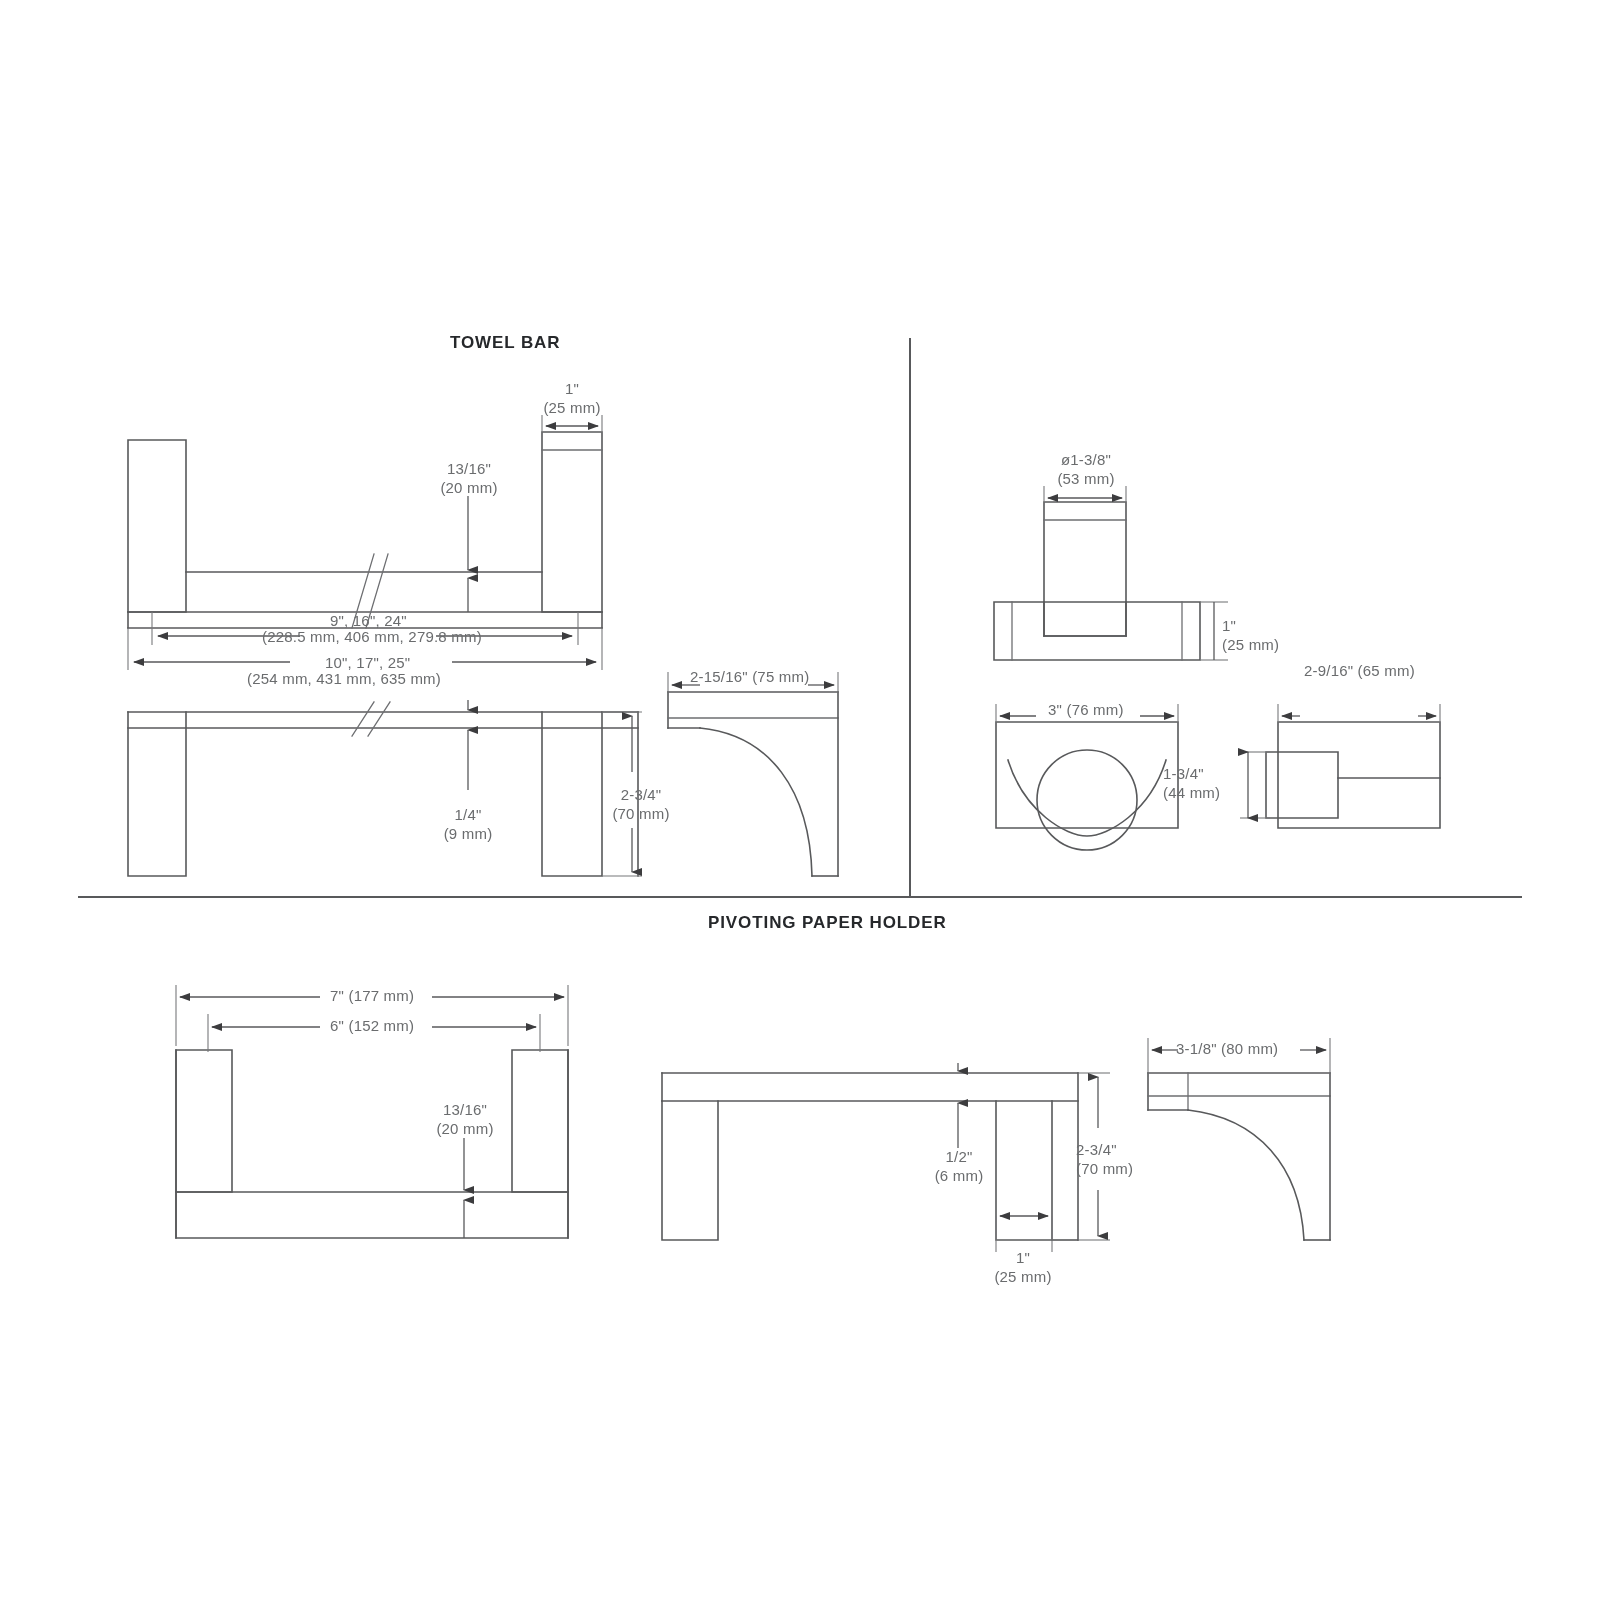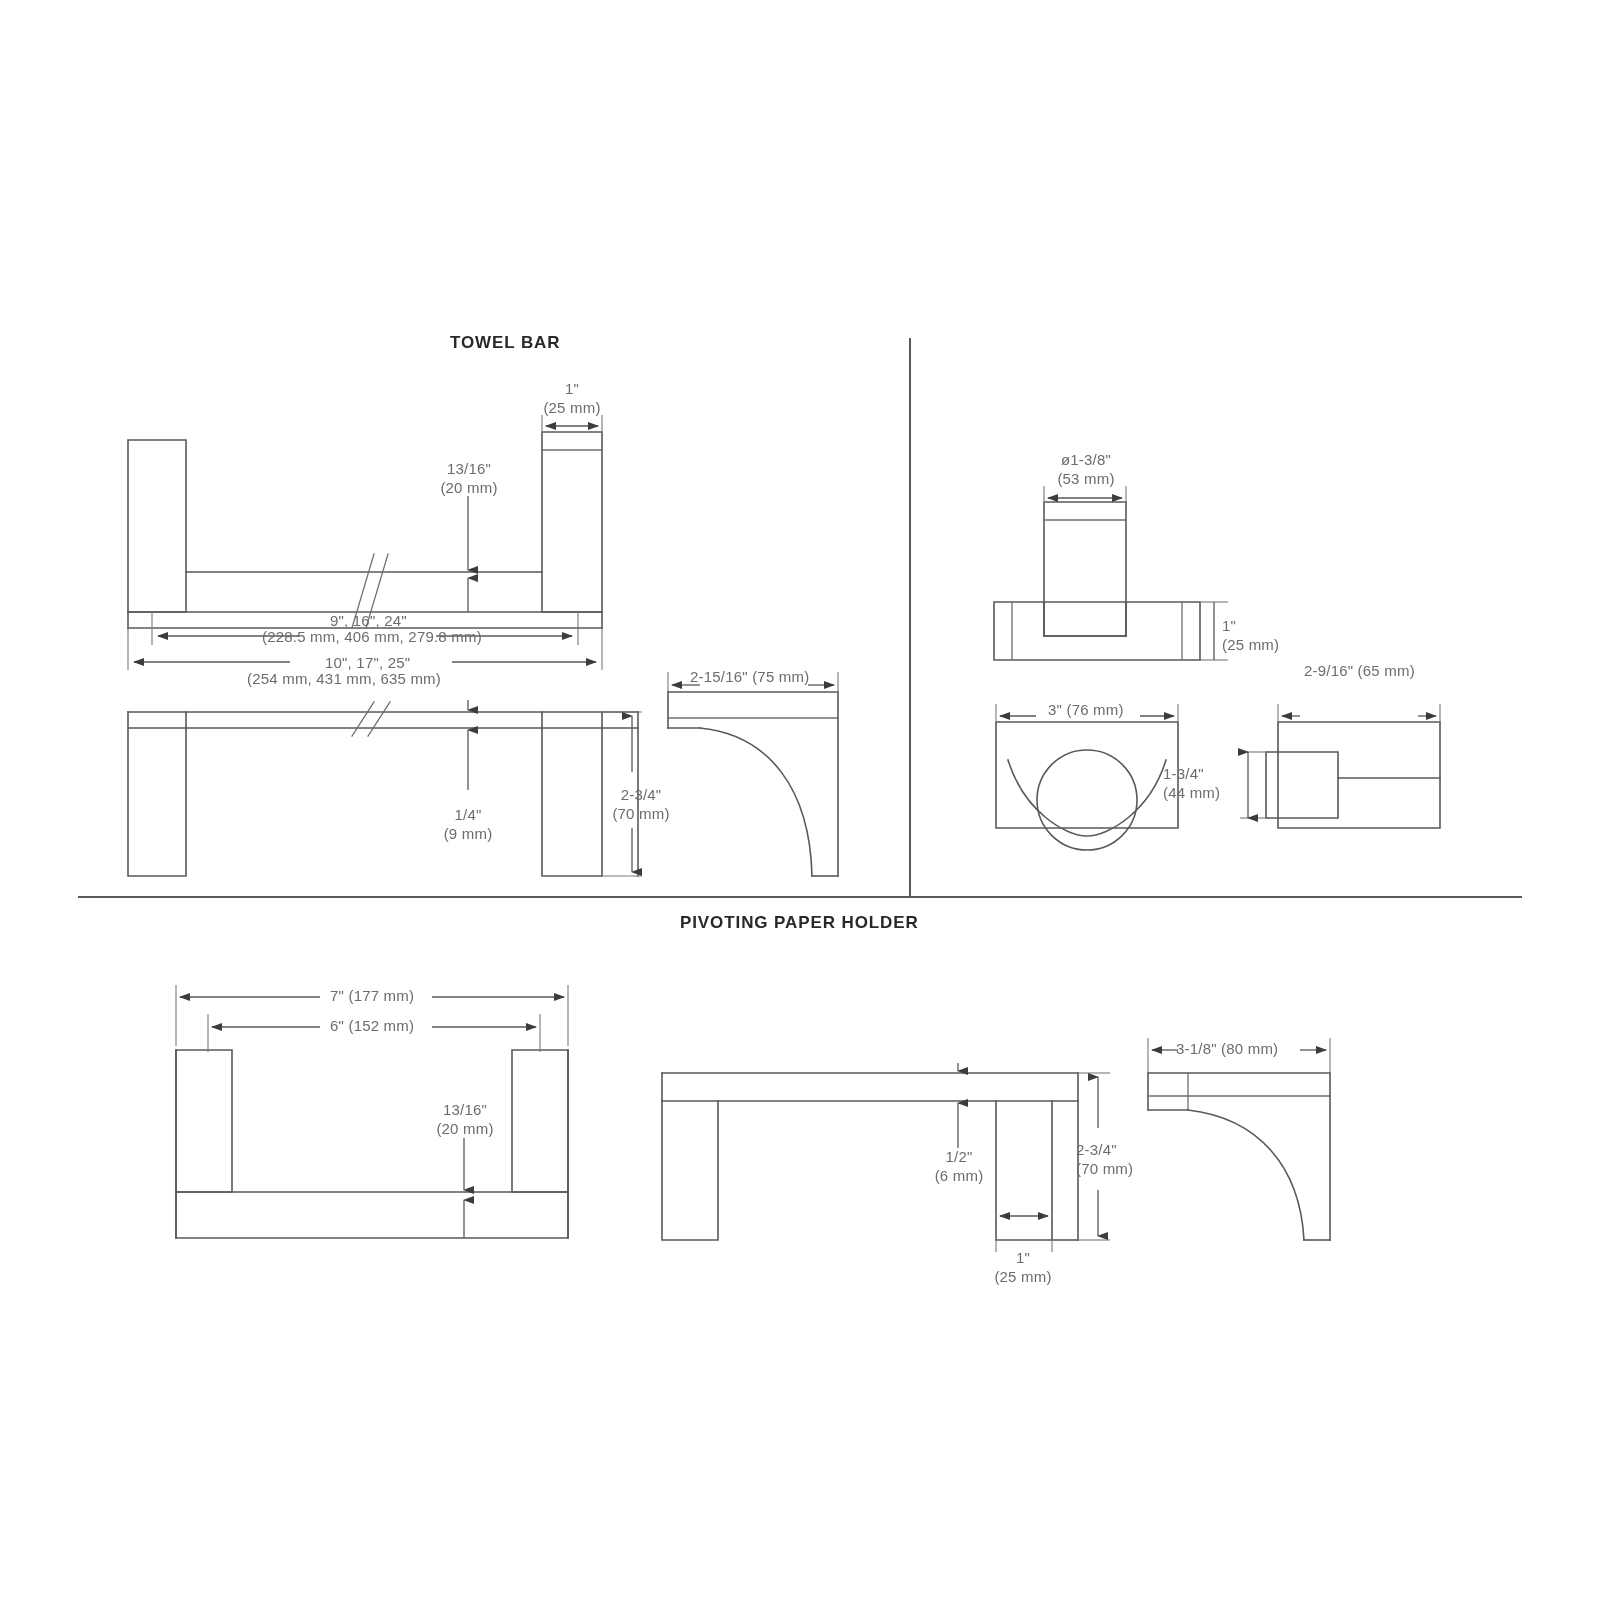--- a/index.html
+++ b/index.html
@@ -338,21 +338,21 @@
     <g>
       <line class="ext-line" x1="1148" y1="1038" x2="1148" y2="1077"></line>
       <line class="ext-line" x1="1330" y1="1038" x2="1330" y2="1077"></line>
       <line class="dim-line" x1="1152" y1="1050" x2="1178" y2="1050" marker-start="url(#ahL)"></line>
       <line class="dim-line" x1="1300" y1="1050" x2="1326" y2="1050" marker-end="url(#ahR)"></line>
     </g>
   </svg>
 
   <div class="section-title" style="left:450px; top:333px;">TOWEL BAR</div>
 
-  <div class="section-title" style="left:680px; top:913px;">PIVOTING PAPER HOLDER</div>
+  <div class="section-title" style="left:708px; top:913px;">PIVOTING PAPER HOLDER</div>
 
   <div class="dim-label two-line" style="left:537px; top:380px; width:70px;">
     <div>1"</div>
     <div>(25 mm)</div>
   </div>
 
   <div class="dim-label two-line" style="left:433px; top:460px; width:72px;">
     <div>13/16"</div>
     <div>(20 mm)</div>
   </div>

